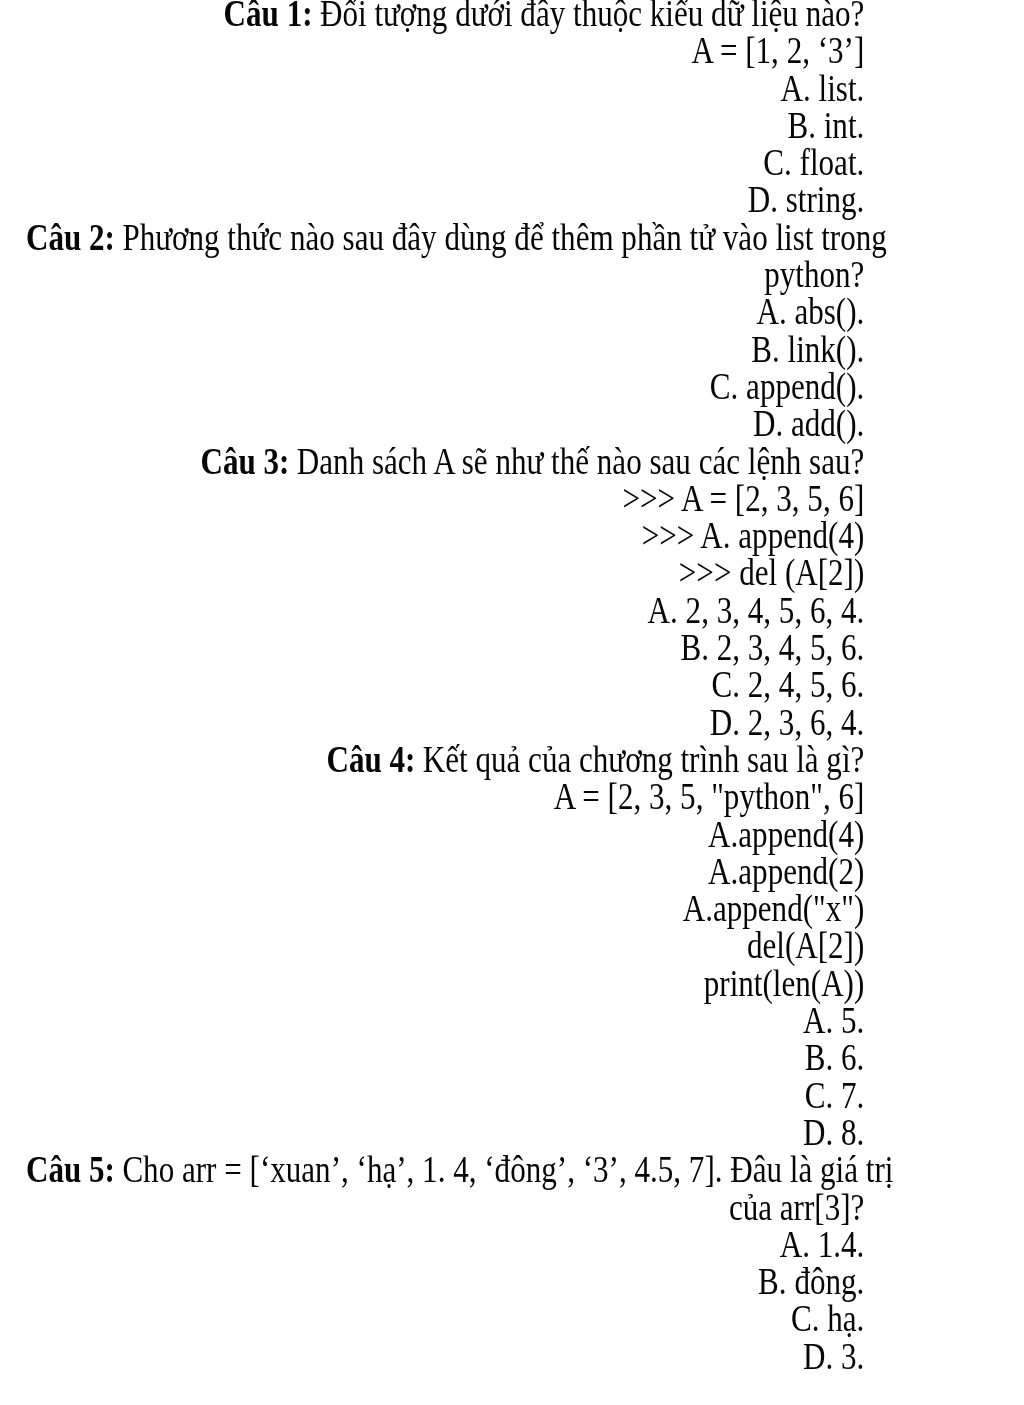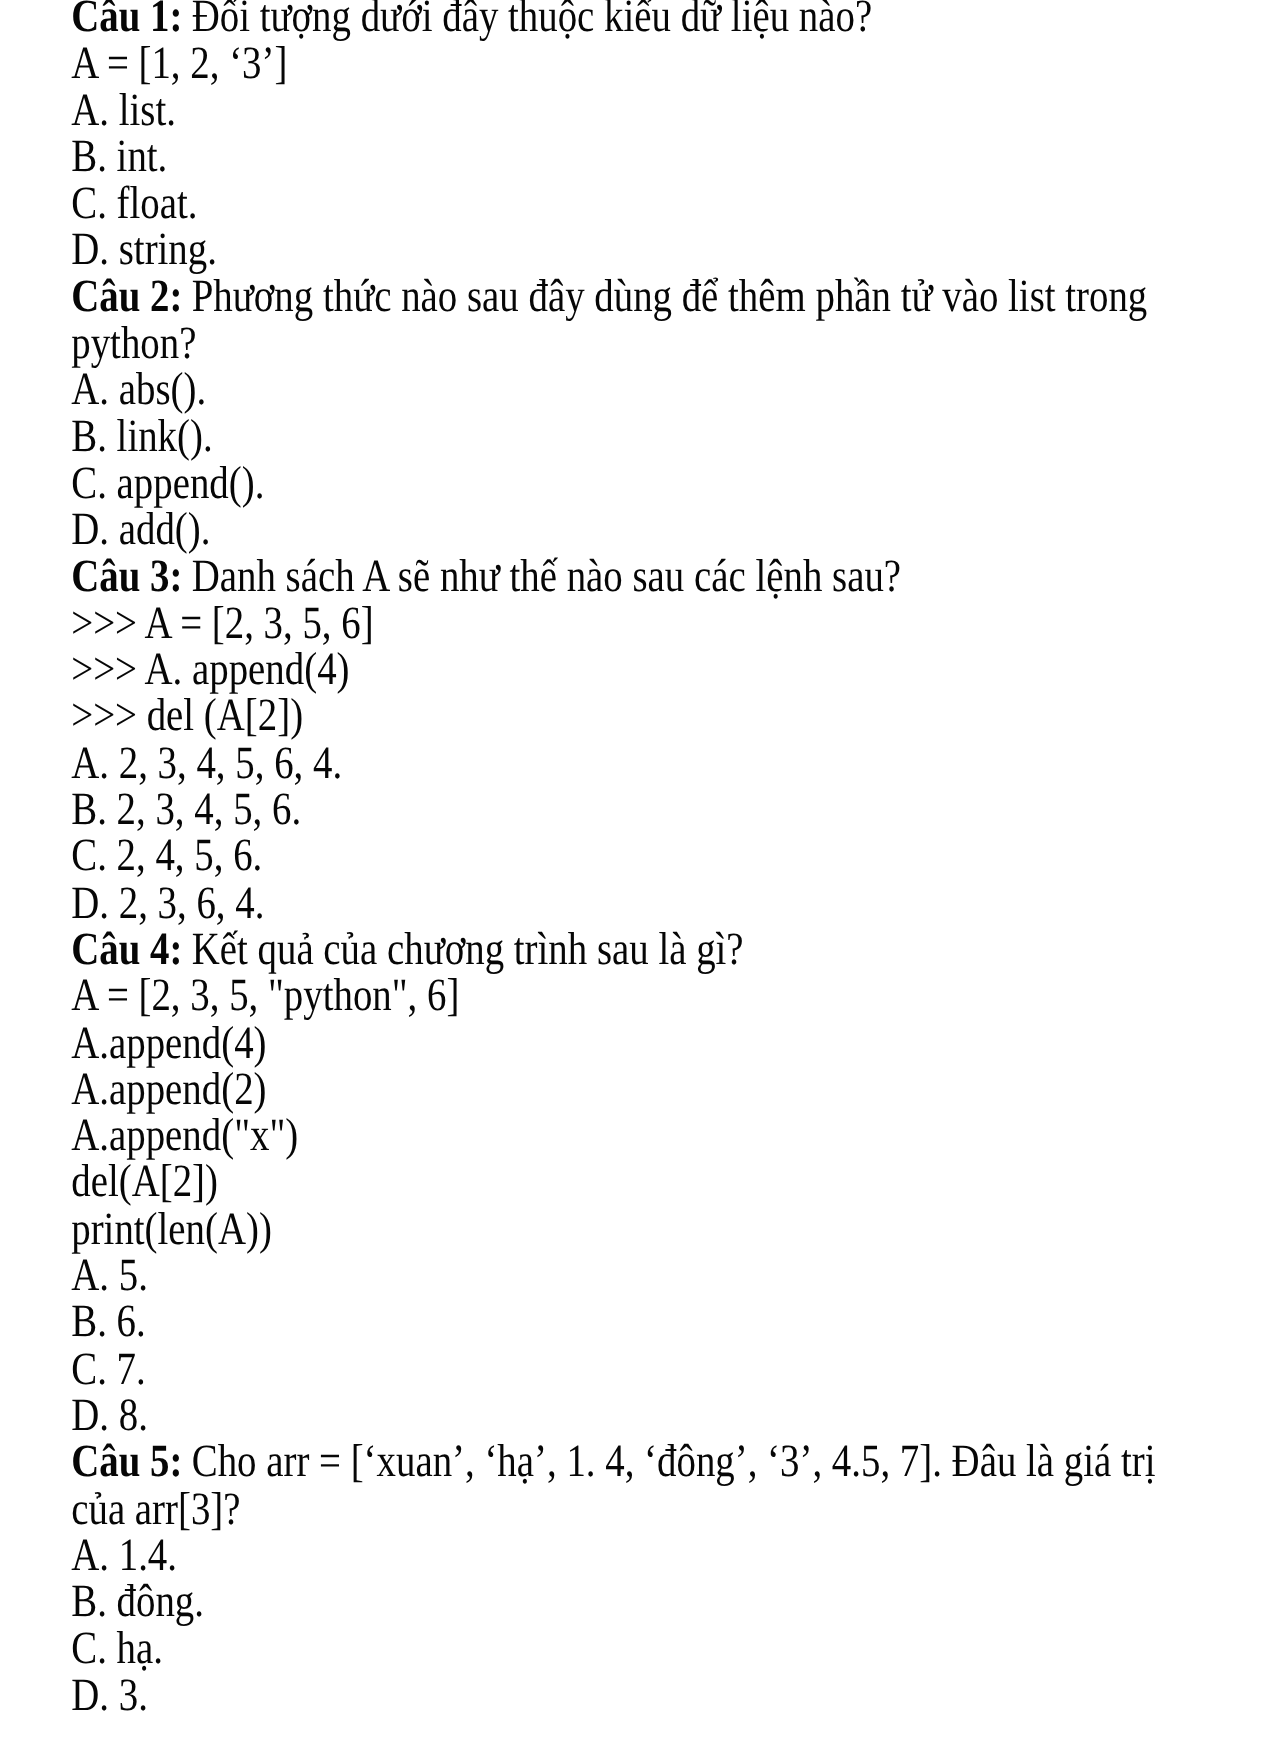--- a/index.html
+++ b/index.html
@@ -6,22 +6,23 @@
   html, body {
     width: 1024px;
     height: 1405px;
     background: #ffffff;
     overflow: hidden;
   }
   .doc-page {
     width: 1024px;
     height: 1405px;
     background: #ffffff;
-    padding-left: 57px;
+    padding-left: 26px;
     overflow: hidden;
+    text-align: right;
   }
   .doc-text {
     font-family: "Liberation Serif", "DejaVu Serif", serif;
     font-size: 37px;
     line-height: 37.3px;
     color: #060606;
     transform: scaleX(0.84);
     transform-origin: top left;
     margin-top: -5px;
     white-space: nowrap;

